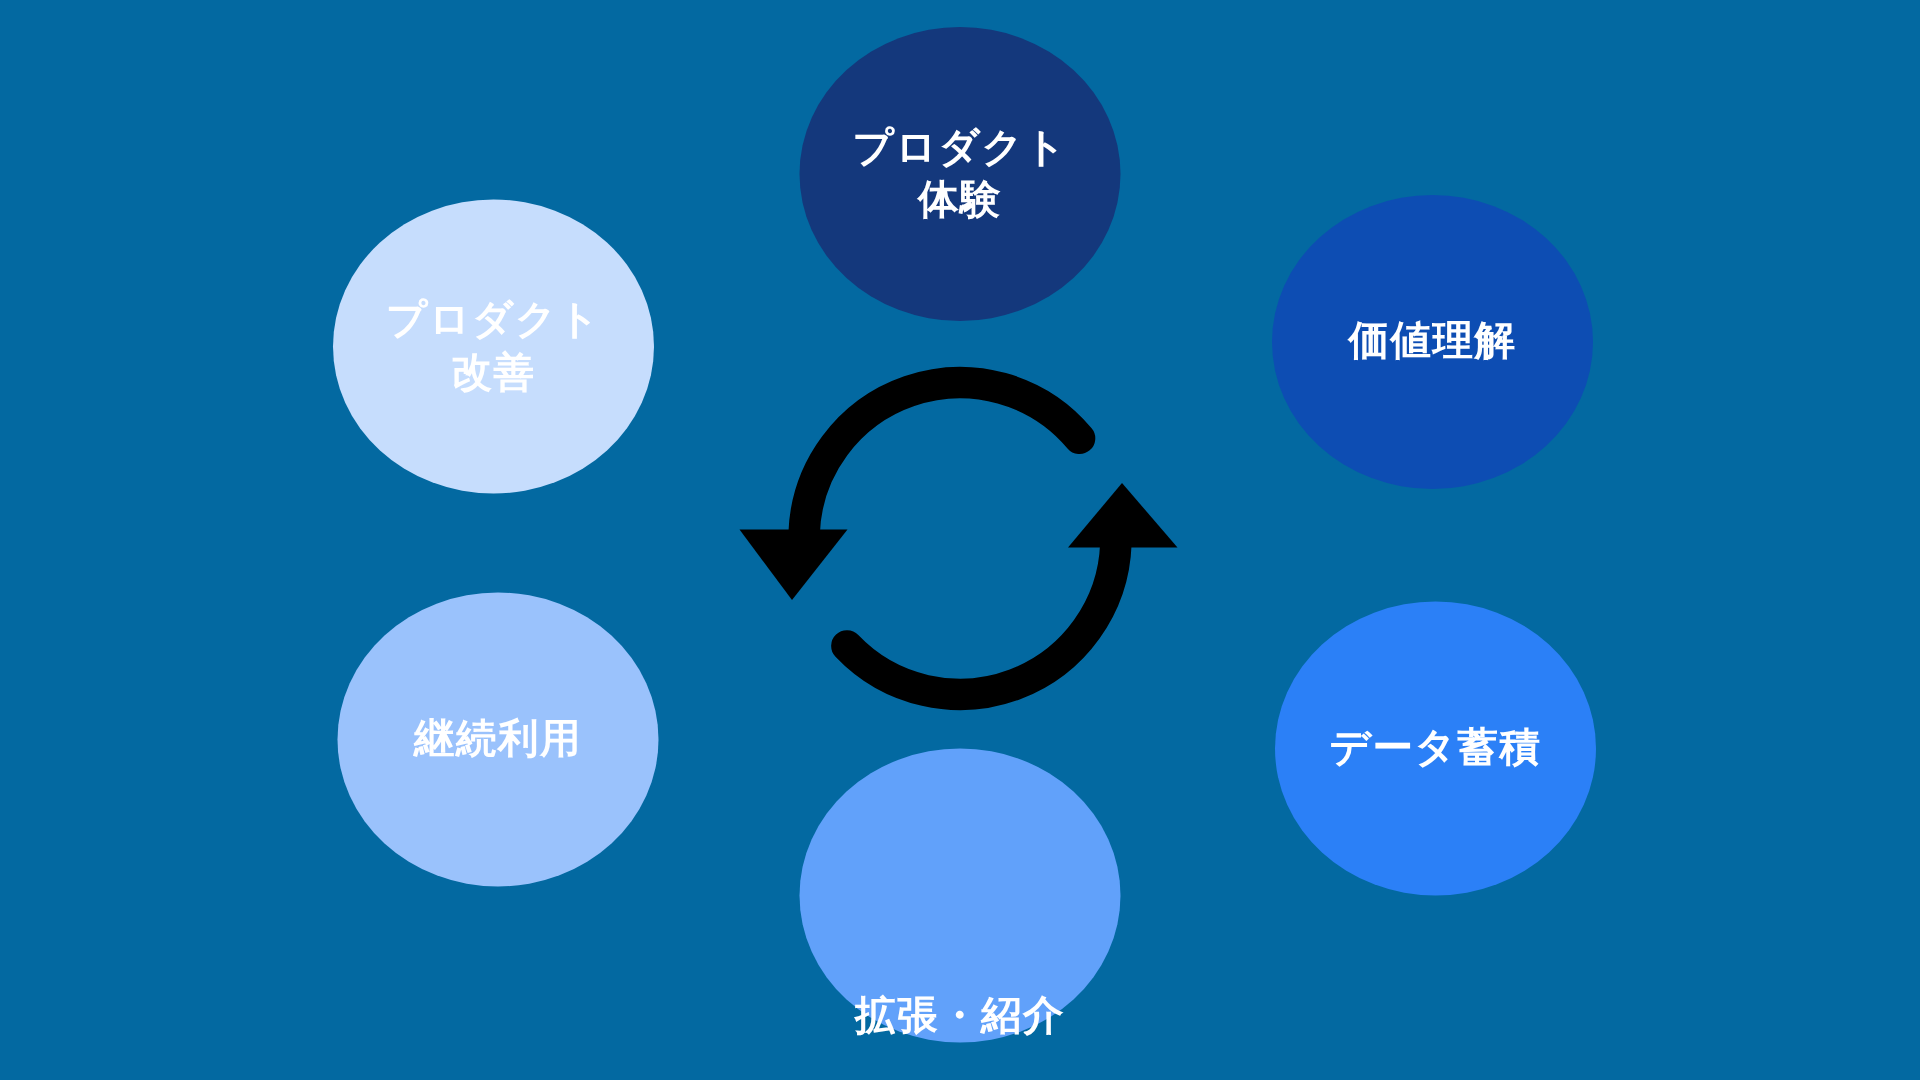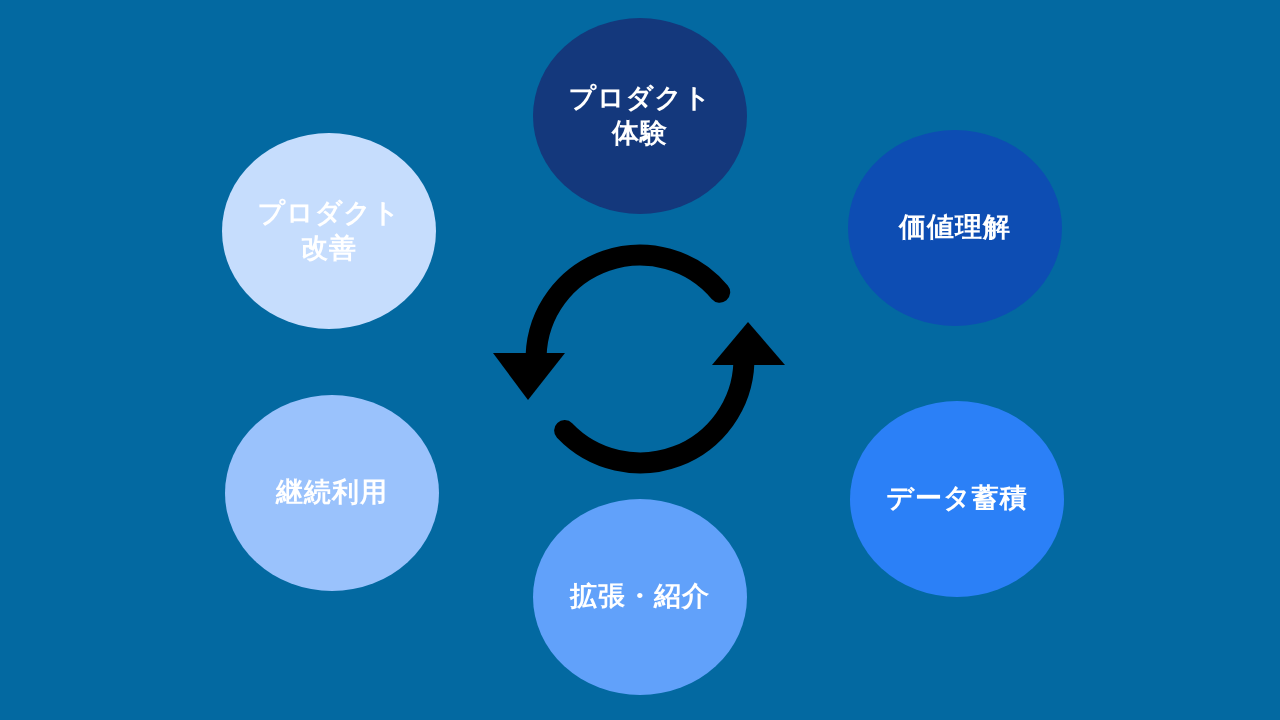--- a/index.html
+++ b/index.html
@@ -59,21 +59,21 @@
   </div>
 
   <div class="node node-upper-right" style="background: rgb(13, 77, 179);">
     <span class="node-label">価値理解</span>
   </div>
 
   <div class="node node-lower-right" style="background: rgb(43, 128, 247);">
     <span class="node-label">データ蓄積</span>
   </div>
 
-  <div class="node node-bottom" style="background: rgb(97, 161, 250);">
+  <div class="node node-bottom" style="background: rgb(97, 161, 250); align-items: flex-end;">
     <span class="node-label">拡張・紹介</span>
   </div>
 
   <div class="node node-lower-left" style="background: rgb(154, 194, 252);">
     <span class="node-label">継続利用</span>
   </div>
 
   <div class="node node-upper-left" style="background: rgb(198, 221, 253);">
     <span class="node-label">プロダクト
 改善</span>

